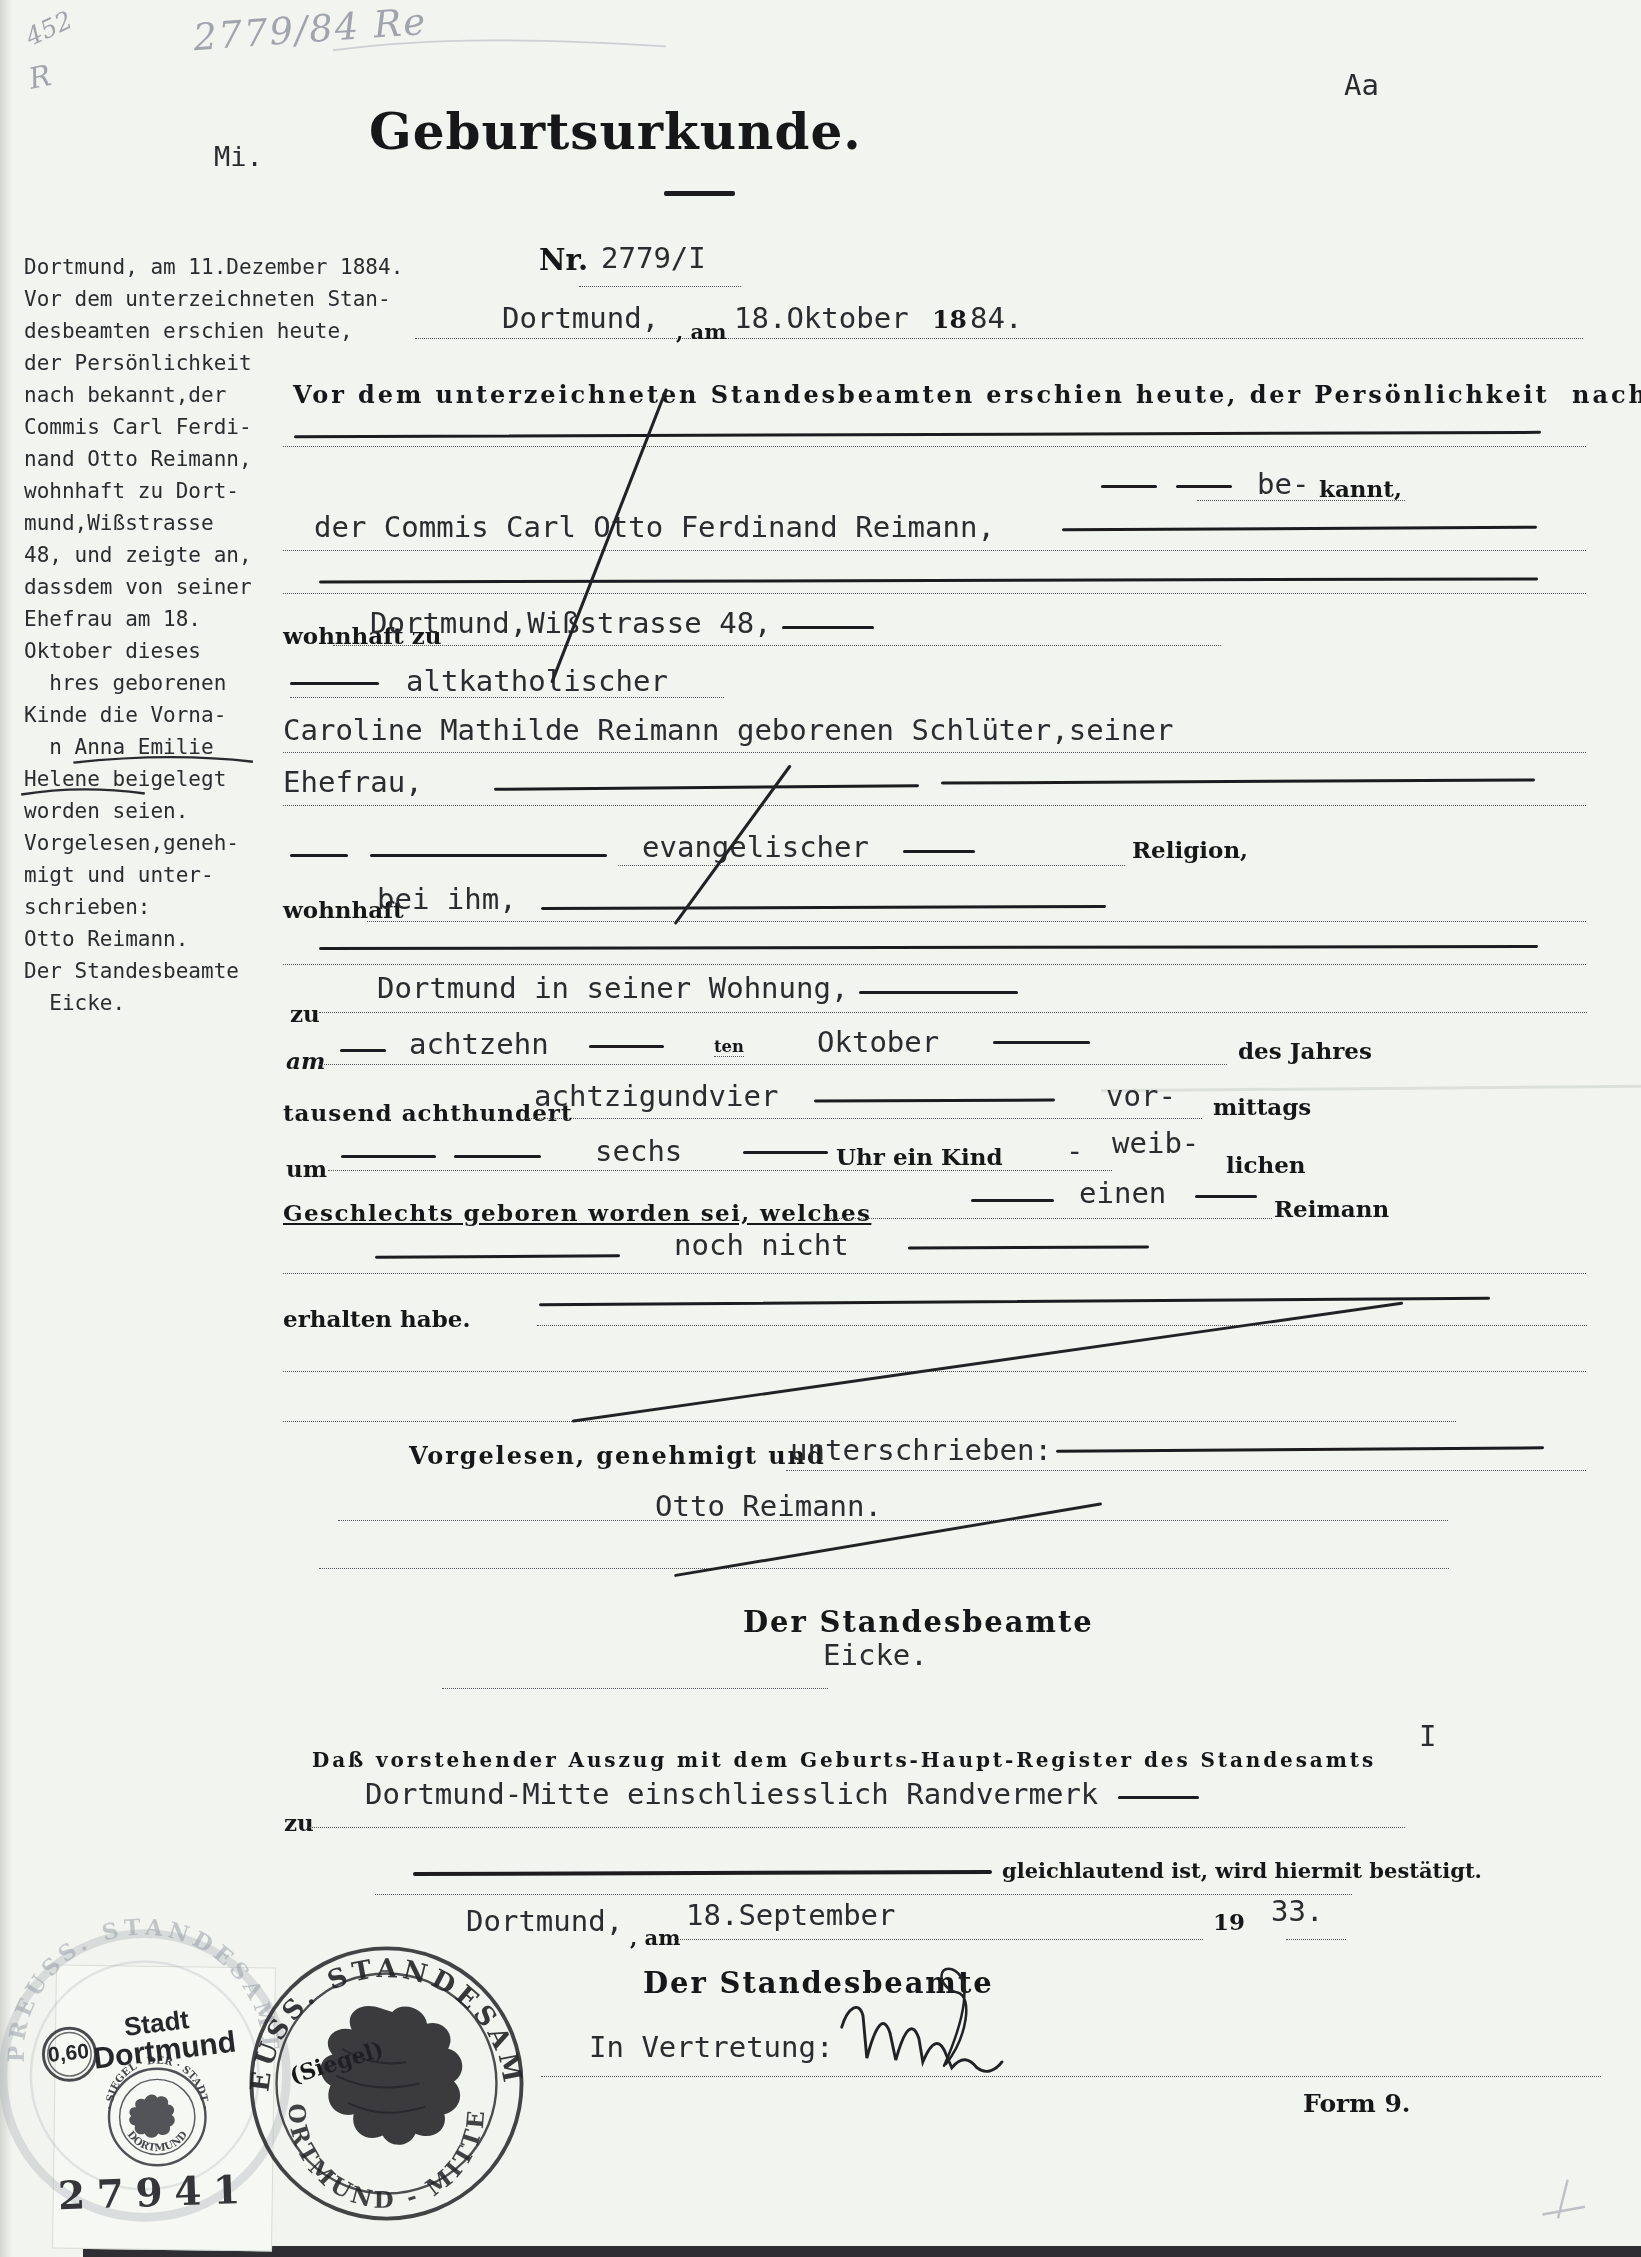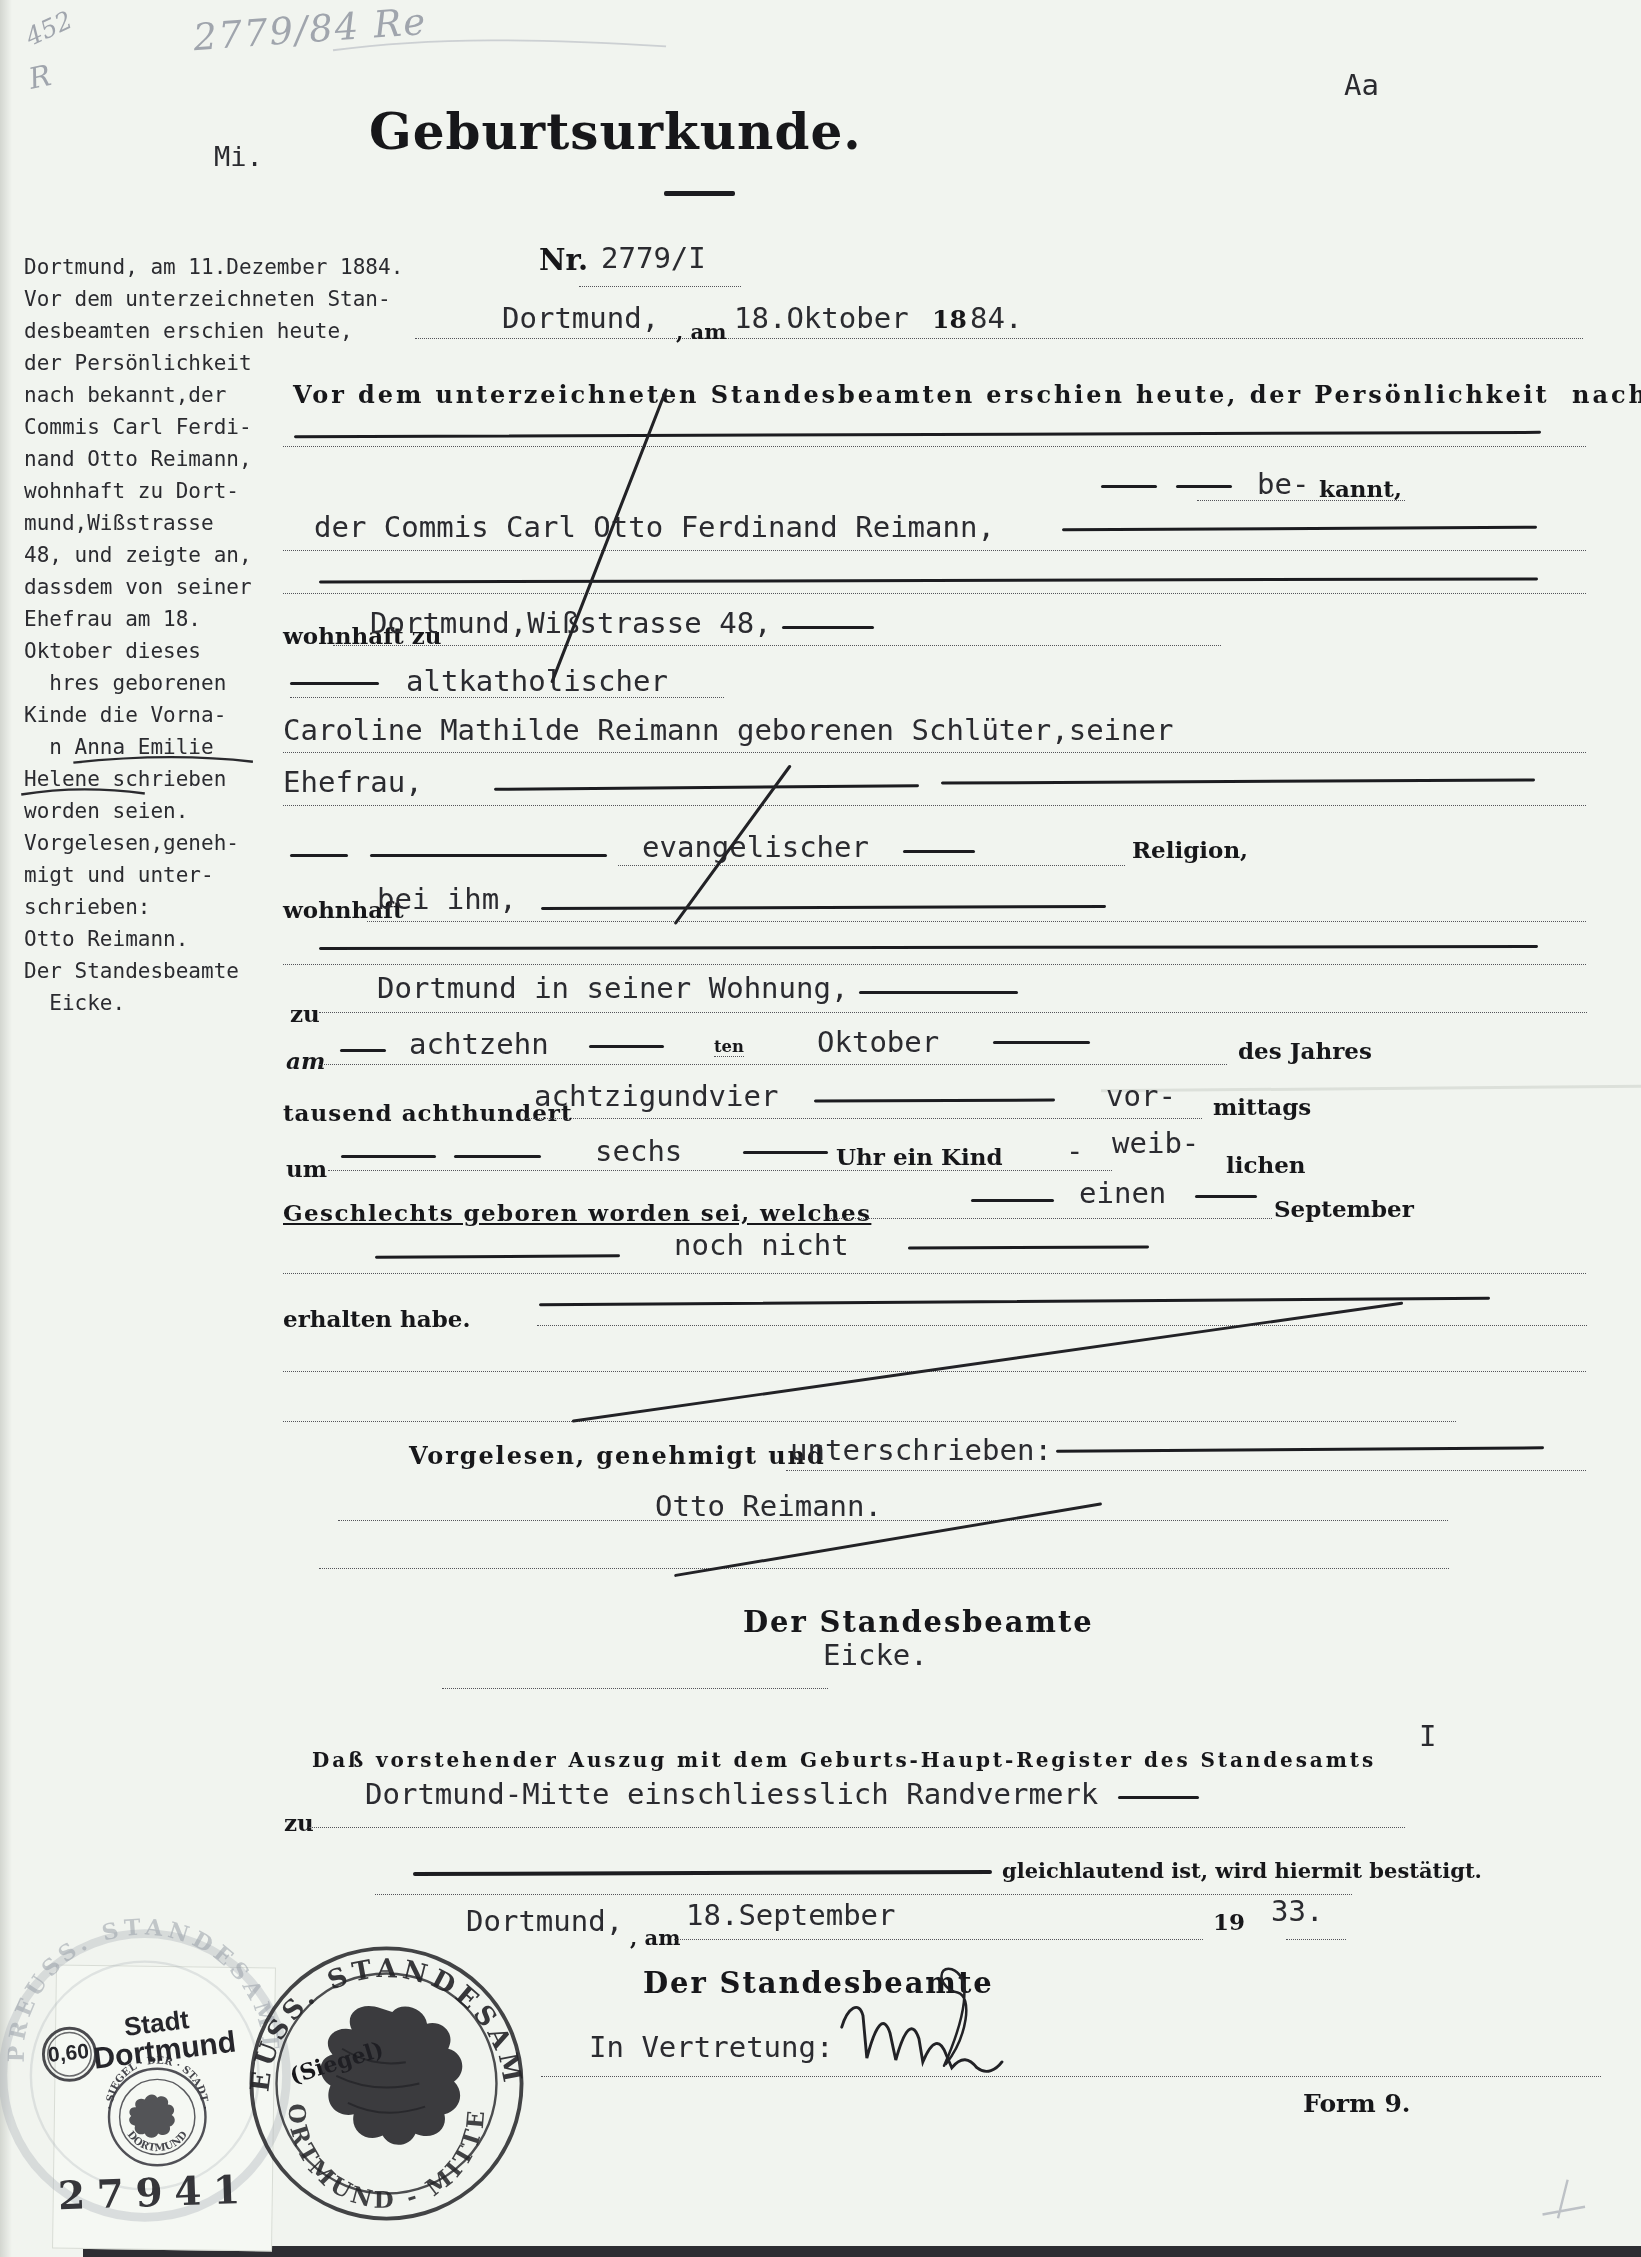--- a/index.html
+++ b/index.html
@@ -47,21 +47,21 @@
     <div class="tm">nand Otto Reimann,</div>
     <div class="tm">wohnhaft zu Dort-</div>
     <div class="tm">mund,Wißstrasse</div>
     <div class="tm">48, und zeigte an,</div>
     <div class="tm">dassdem von seiner</div>
     <div class="tm">Ehefrau am 18.</div>
     <div class="tm">Oktober dieses</div>
     <div class="tm">  hres geborenen</div>
     <div class="tm">Kinde die Vorna-</div>
     <div class="tm"><span>  n </span><span>Anna Emilie</span></div>
-    <div class="tm"><span>Helene</span><span> schrieben</span></div>
+    <div class="tm"><span>Helene</span><span> beigelegt</span></div>
     <div class="tm">worden seien.</div>
     <div class="tm">Vorgelesen,geneh-</div>
     <div class="tm">migt und unter-</div>
     <div class="tm">schrieben:</div>
     <div class="tm">Otto Reimann.</div>
     <div class="tm">Der Standesbeamte</div>
     <div class="tm">  Eicke.</div>
   </div>
 
   <div class="p" style="left:539px;top:243px;font-size:29px;">Nr.</div>
@@ -155,21 +155,21 @@
   <div class="p" style="left:836px;top:1143px;">Uhr ein Kind</div>
   <div class="t" style="left:1066px;top:1134px;">-</div>
   <div class="t" style="left:1112px;top:1126px;">weib-</div>
   <div class="dot" style="left:328px;top:1170px;width:784px;"></div>
   <div class="p" style="left:1226px;top:1151px;">lichen</div>
 
   <div class="p" style="left:283px;top:1199px;letter-spacing:1.4px;text-decoration:underline;">Geschlechts geboren worden sei, welches</div>
   <div class="ln" style="left:971px;top:1199px;width:83px;"></div>
   <div class="t" style="left:1079px;top:1176px;">einen</div>
   <div class="ln" style="left:1195px;top:1195px;width:62px;"></div>
-  <div class="p" style="left:1274px;top:1195px;">September</div>
+  <div class="p" style="left:1274px;top:1195px;">Reimann</div>
   <div class="dot" style="left:828px;top:1218px;width:444px;"></div>
 
   <div class="ln" style="left:375px;top:1255px;width:245px;transform:rotate(-0.3deg);"></div>
   <div class="t" style="left:674px;top:1228px;">noch nicht</div>
   <div class="ln" style="left:908px;top:1246px;width:241px;transform:rotate(-0.3deg);"></div>
   <div class="dot" style="left:283px;top:1273px;width:1303px;"></div>
 
   <div class="ln" style="left:539px;top:1300px;width:951px;transform:rotate(-0.4deg);"></div>
   <div class="p" style="left:283px;top:1305px;">erhalten habe.</div>
   <div class="dot" style="left:537px;top:1325px;width:1050px;"></div>

